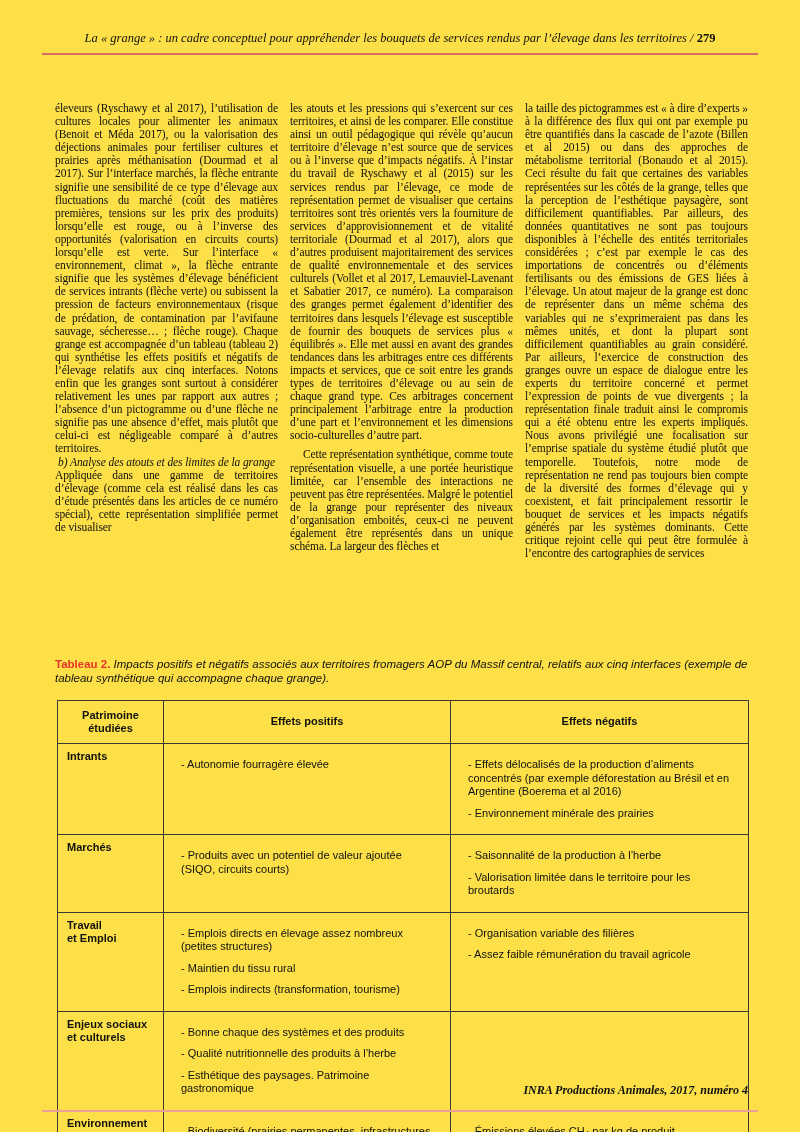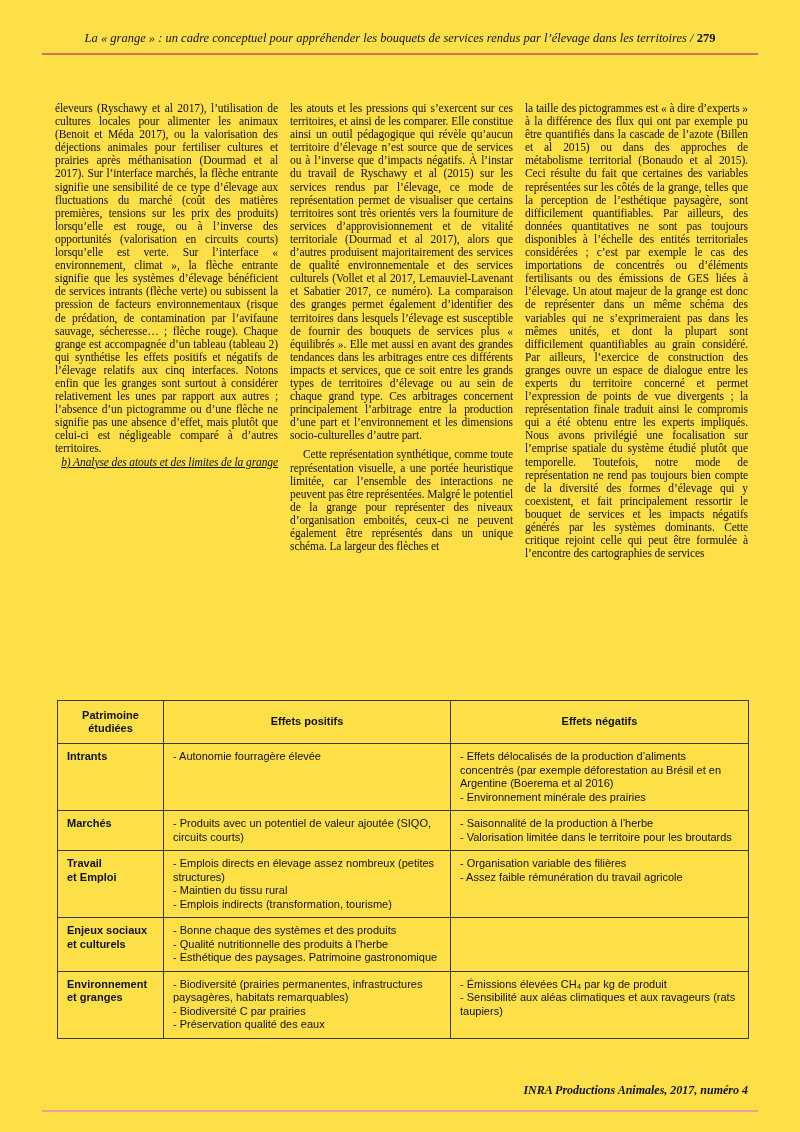--- a/index.html
+++ b/index.html
@@ -9,61 +9,63 @@
   .running-head{position:absolute;top:31px;left:42px;width:716px;text-align:center;
       font-style:italic;font-size:12.5px;letter-spacing:0;white-space:nowrap;}
   .running-head .pageno{font-weight:bold;font-style:normal;}
   .head-rule{position:absolute;top:53px;left:42px;width:716px;height:2px;background:#d96a64;}
   
   .columns{position:absolute;top:89px;left:55px;width:694px;height:565px;display:flex;gap:12px;overflow:hidden;margin-top:13px;}
   .col{width:223px;height:565px;overflow:hidden;font-size:11.5px;line-height:13.1px;
        text-align:justify;letter-spacing:-0.1px;}
   .col p{margin:0 0 0 0;}
   .col p.indent{text-indent:13px;margin-top:6px;}
-  .col-heading{font-style:italic;margin:12px 0 12px 0;text-align:right;text-decoration:underline;}
+  .col-heading{font-style:italic;margin:12px 0 12px 0;text-align:center;}
   
   .caption{position:absolute;top:657px;left:55px;width:700px;
       font-family:"Liberation Sans",sans-serif;font-size:11.5px;line-height:14px;text-align:left;}
   .caption .cap-label{color:#e8352b;font-weight:bold;font-style:normal;}
   .caption .cap-text{font-style:italic;color:#111;}
   
   .tablewrap{position:absolute;top:700px;left:57px;width:691px;}
   table.impacts{border-collapse:collapse;width:691px;table-layout:fixed;
       font-family:"Liberation Sans",sans-serif;font-size:11px;line-height:13.5px;color:#111;}
   table.impacts th,table.impacts td{border:1.5px solid #3a3a3a;vertical-align:top;padding:6px 9px;}
   table.impacts th{font-weight:bold;text-align:center;vertical-align:middle;height:34px;padding:4px;white-space:pre-line;}
   td.ifc{font-weight:bold;white-space:pre-line;}
-  td.items div{margin:0;}
+  td.items div{margin:8px;}
   
   .footer{position:absolute;top:1083px;left:42px;width:706px;text-align:right;
       font-style:italic;font-weight:bold;font-size:12px;}
   .foot-rule{position:absolute;top:1110px;left:42px;width:716px;height:1.5px;background:#eda09a;}
 </style>
 </head>
 <body>
 
 <div class="page">
 
   <div class="running-head"><span>La « grange » : un cadre conceptuel pour appréhender les bouquets de services rendus par l’élevage dans les territoires / </span><span class="pageno">279</span></div>
   <div class="head-rule"></div>
 
   <div class="columns">
     <div class="col">
       <p>éleveurs (Ryschawy et al 2017), l’utilisation de cultures locales pour alimenter les animaux (Benoit et Méda 2017), ou la valorisation des déjections animales pour fertiliser cultures et prairies après méthanisation (Dourmad et al 2017). Sur l’interface marchés, la flèche entrante signifie une sensibilité de ce type d’élevage aux fluctuations du marché (coût des matières premières, tensions sur les prix des produits) lorsqu’elle est rouge, ou à l’inverse des opportunités (valorisation en circuits courts) lorsqu’elle est verte. Sur l’interface « environnement, climat », la flèche entrante signifie que les systèmes d’élevage bénéficient de services intrants (flèche verte) ou subissent la pression de facteurs environnementaux (risque de prédation, de contamination par l’avifaune sauvage, sécheresse… ; flèche rouge). Chaque grange est accompagnée d’un tableau (tableau 2) qui synthétise les effets positifs et négatifs de l’élevage relatifs aux cinq interfaces. Notons enfin que les granges sont surtout à considérer relativement les unes par rapport aux autres ; l’absence d’un pictogramme ou d’une flèche ne signifie pas une absence d’effet, mais plutôt que celui-ci est négligeable comparé à d’autres territoires.</p>
       <p class="col-heading">b) Analyse des atouts et des limites de la grange</p>
+      <p>Appliquée dans une gamme de territoires d’élevage (comme cela est réalisé dans les cas d’étude présentés dans les articles de ce numéro spécial), cette représentation simplifiée permet de visualiser</p>
     </div>
     <div class="col">
       <p>les atouts et les pressions qui s’exercent sur ces territoires, et ainsi de les comparer. Elle constitue ainsi un outil pédagogique qui révèle qu’aucun territoire d’élevage n’est source que de services ou à l’inverse que d’impacts négatifs. À l’instar du travail de Ryschawy et al (2015) sur les services rendus par l’élevage, ce mode de représentation permet de visualiser que certains territoires sont très orientés vers la fourniture de services d’approvisionnement et de vitalité territoriale (Dourmad et al 2017), alors que d’autres produisent majoritairement des services de qualité environnementale et des services culturels (Vollet et al 2017, Lemauviel-Lavenant et Sabatier 2017, ce numéro). La comparaison des granges permet également d’identifier des territoires dans lesquels l’élevage est susceptible de fournir des bouquets de services plus « équilibrés ». Elle met aussi en avant des grandes tendances dans les arbitrages entre ces différents impacts et services, que ce soit entre les grands types de territoires d’élevage ou au sein de chaque grand type. Ces arbitrages concernent principalement l’arbitrage entre la production d’une part et l’environnement et les dimensions socio-culturelles d’autre part.</p>
       <p class="indent">Cette représentation synthétique, comme toute représentation visuelle, a une portée heuristique limitée, car l’ensemble des interactions ne peuvent pas être représentées. Malgré le potentiel de la grange pour représenter des niveaux d’organisation emboités, ceux-ci ne peuvent également être représentés dans un unique schéma. La largeur des flèches et</p>
     </div>
     <div class="col">
       <p>la taille des pictogrammes est « à dire d’experts » à la différence des flux qui ont par exemple pu être quantifiés dans la cascade de l’azote (Billen et al 2015) ou dans des approches de métabolisme territorial (Bonaudo et al 2015). Ceci résulte du fait que certaines des variables représentées sur les côtés de la grange, telles que la perception de l’esthétique paysagère, sont difficilement quantifiables. Par ailleurs, des données quantitatives ne sont pas toujours disponibles à l’échelle des entités territoriales considérées ; c’est par exemple le cas des importations de concentrés ou d’éléments fertilisants ou des émissions de GES liées à l’élevage. Un atout majeur de la grange est donc de représenter dans un même schéma des variables qui ne s’exprimeraient pas dans les mêmes unités, et dont la plupart sont difficilement quantifiables au grain considéré. Par ailleurs, l’exercice de construction des granges ouvre un espace de dialogue entre les experts du territoire concerné et permet l’expression de points de vue divergents ; la représentation finale traduit ainsi le compromis qui a été obtenu entre les experts impliqués. Nous avons privilégié une focalisation sur l’emprise spatiale du système étudié plutôt que temporelle. Toutefois, notre mode de représentation ne rend pas toujours bien compte de la diversité des formes d’élevage qui y coexistent, et fait principalement ressortir le bouquet de services et les impacts négatifs générés par les systèmes dominants. Cette critique rejoint celle qui peut être formulée à l’encontre des cartographies de services</p>
     </div>
   </div>
 
+  <div class="caption"><span class="cap-label">Tableau 2.</span><span class="cap-text"> Impacts positifs et négatifs associés aux territoires fromagers AOP du Massif central, relatifs aux cinq interfaces (exemple de tableau synthétique qui accompagne chaque grange).</span></div>
 
   <div class="tablewrap">
     <table class="impacts">
       <colgroup>
         <col style="width:106px">
         <col style="width:287px">
         <col style="width:298px">
       </colgroup>
       <thead>
         <tr>

